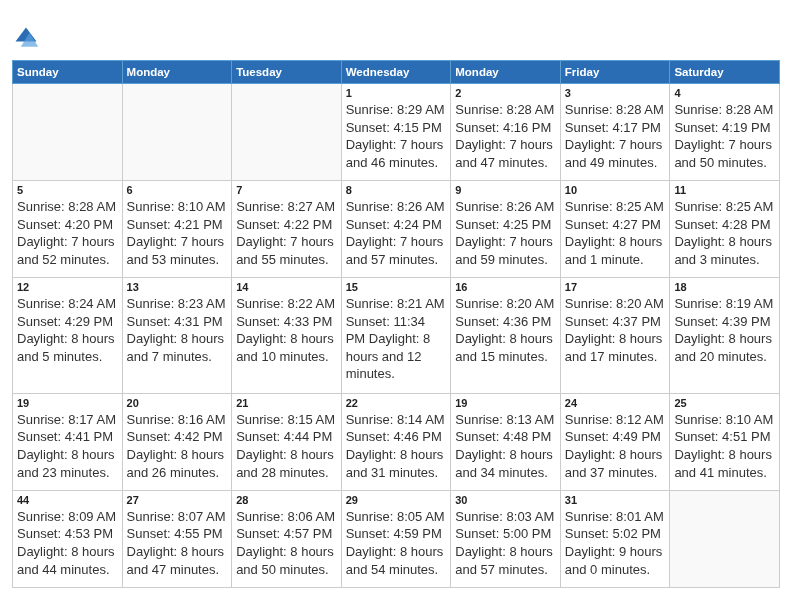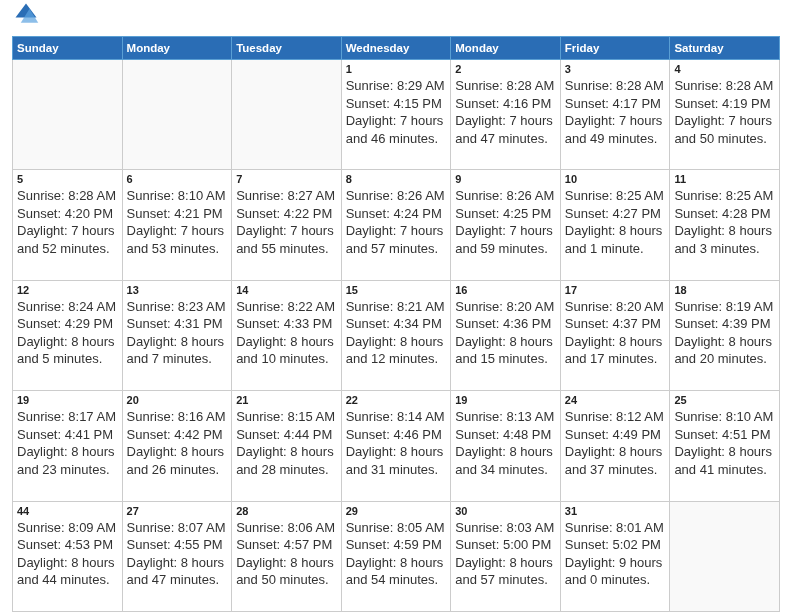--- a/index.html
+++ b/index.html
@@ -6,21 +6,21 @@
     body {
       width: 792px;
       height: 612px;
       font-family: Arial, sans-serif;
       background: #fff;
       overflow: hidden;
     }
     .page {
       width: 792px;
       height: 612px;
-      padding: 0 12px;
+      padding: 24px 12px;
       display: flex;
       flex-direction: column;
     }
     .header {
       display: flex;
       justify-content: space-between;
       align-items: flex-start;
       margin-bottom: 8px;
     }
     .logo {
@@ -219,21 +219,21 @@
           </td>
           <td>
             <span class="day-number">14</span>
             <div class="cell-content">Sunrise: 8:22 AM
 Sunset: 4:33 PM
 Daylight: 8 hours and 10 minutes.</div>
           </td>
           <td>
             <span class="day-number">15</span>
             <div class="cell-content">Sunrise: 8:21 AM
-Sunset: 4:34 PM
+Sunset: 11:34 PM
 Daylight: 8 hours and 12 minutes.</div>
           </td>
           <td>
             <span class="day-number">16</span>
             <div class="cell-content">Sunrise: 8:20 AM
 Sunset: 4:36 PM
 Daylight: 8 hours and 15 minutes.</div>
           </td>
           <td>
             <span class="day-number">17</span>

